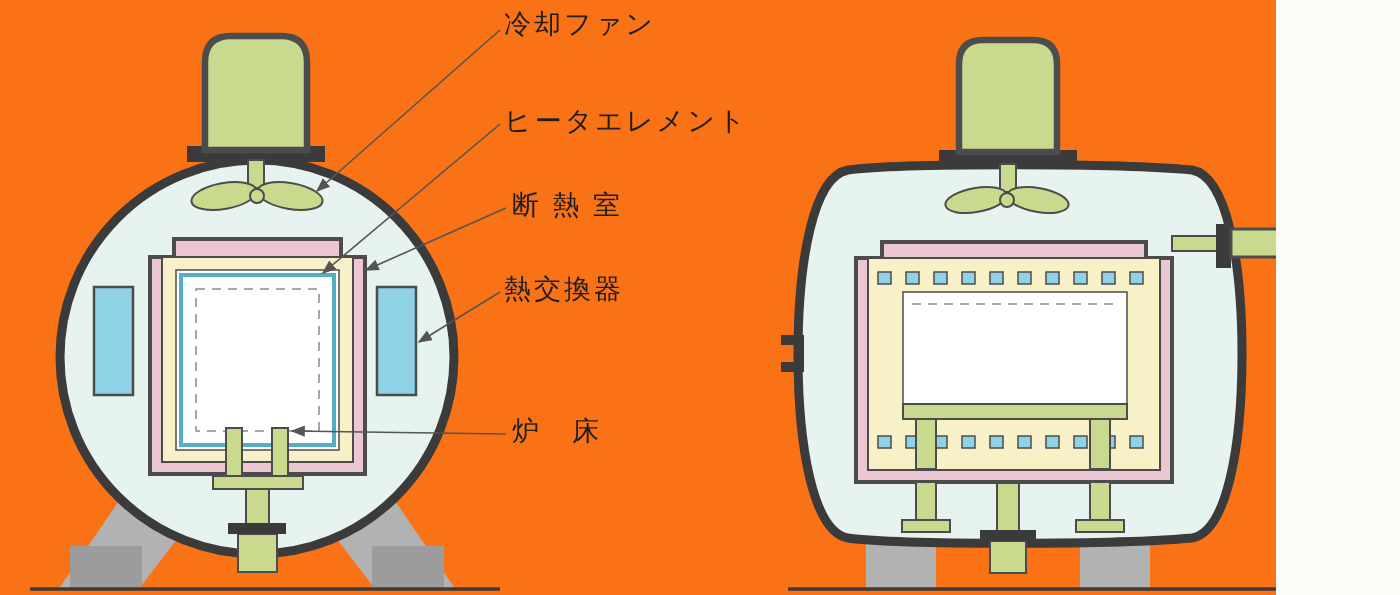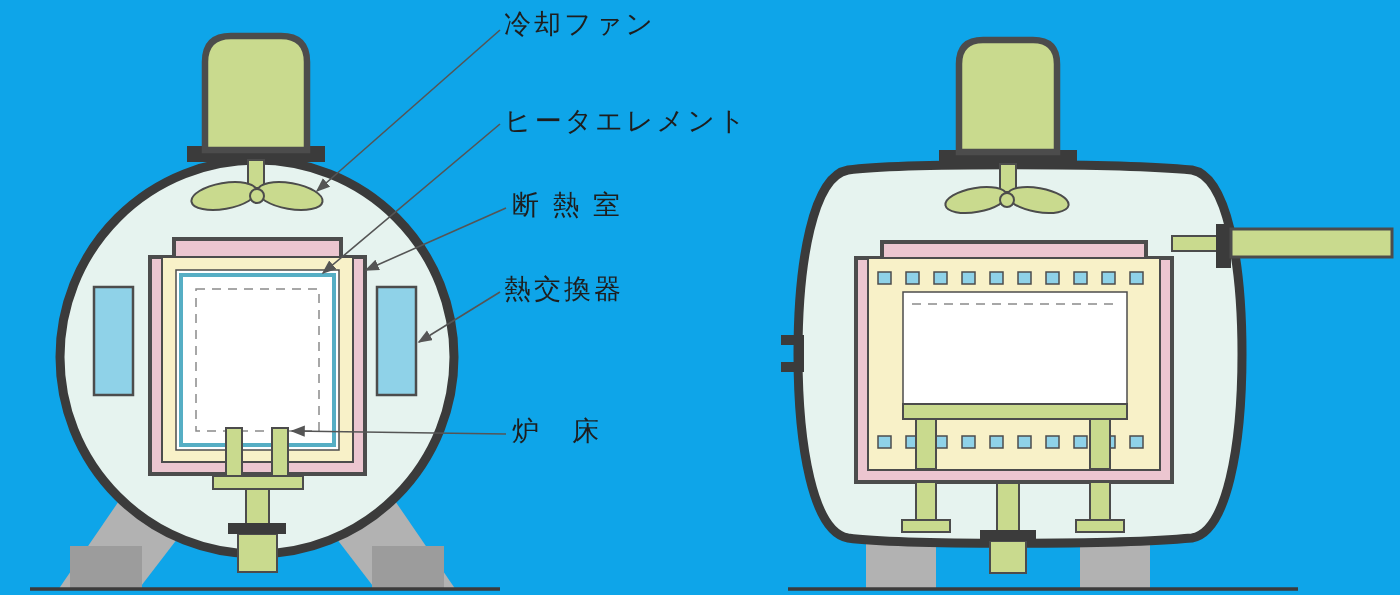--- a/index.html
+++ b/index.html
@@ -3,23 +3,23 @@
 <meta charset="utf-8">
 <style>
   html, body {
     margin: 0;
     padding: 0;
     background: #fbfbf8;
     font-family: "Liberation Sans", "DejaVu Sans", sans-serif;
   }
   .stage {
     position: relative;
-    width: 1400px;
+    width: 1276px;
     height: 595px;
-    background: #0ea5e9;
+    background: #f97316;
     overflow: hidden;
   }
   svg { display: block; }
 
   .vessel   { fill: var(--vessel-fill, #e6f3ef); stroke: var(--shell, #3b3b3b); stroke-width: 9; }
   .green    { fill: var(--green, #c9da8e); stroke: var(--outline, #4c4c4c); stroke-width: 2; }
   .g3       { stroke-width: 3; }
   .g6       { stroke-width: 6.5; }
   .pink     { fill: var(--pink, #ecc6d0); stroke: var(--outline, #4c4c4c); stroke-width: 4; }
   .cream    { fill: var(--cream, #f8f1c8); stroke: var(--outline, #4c4c4c); stroke-width: 2; }

